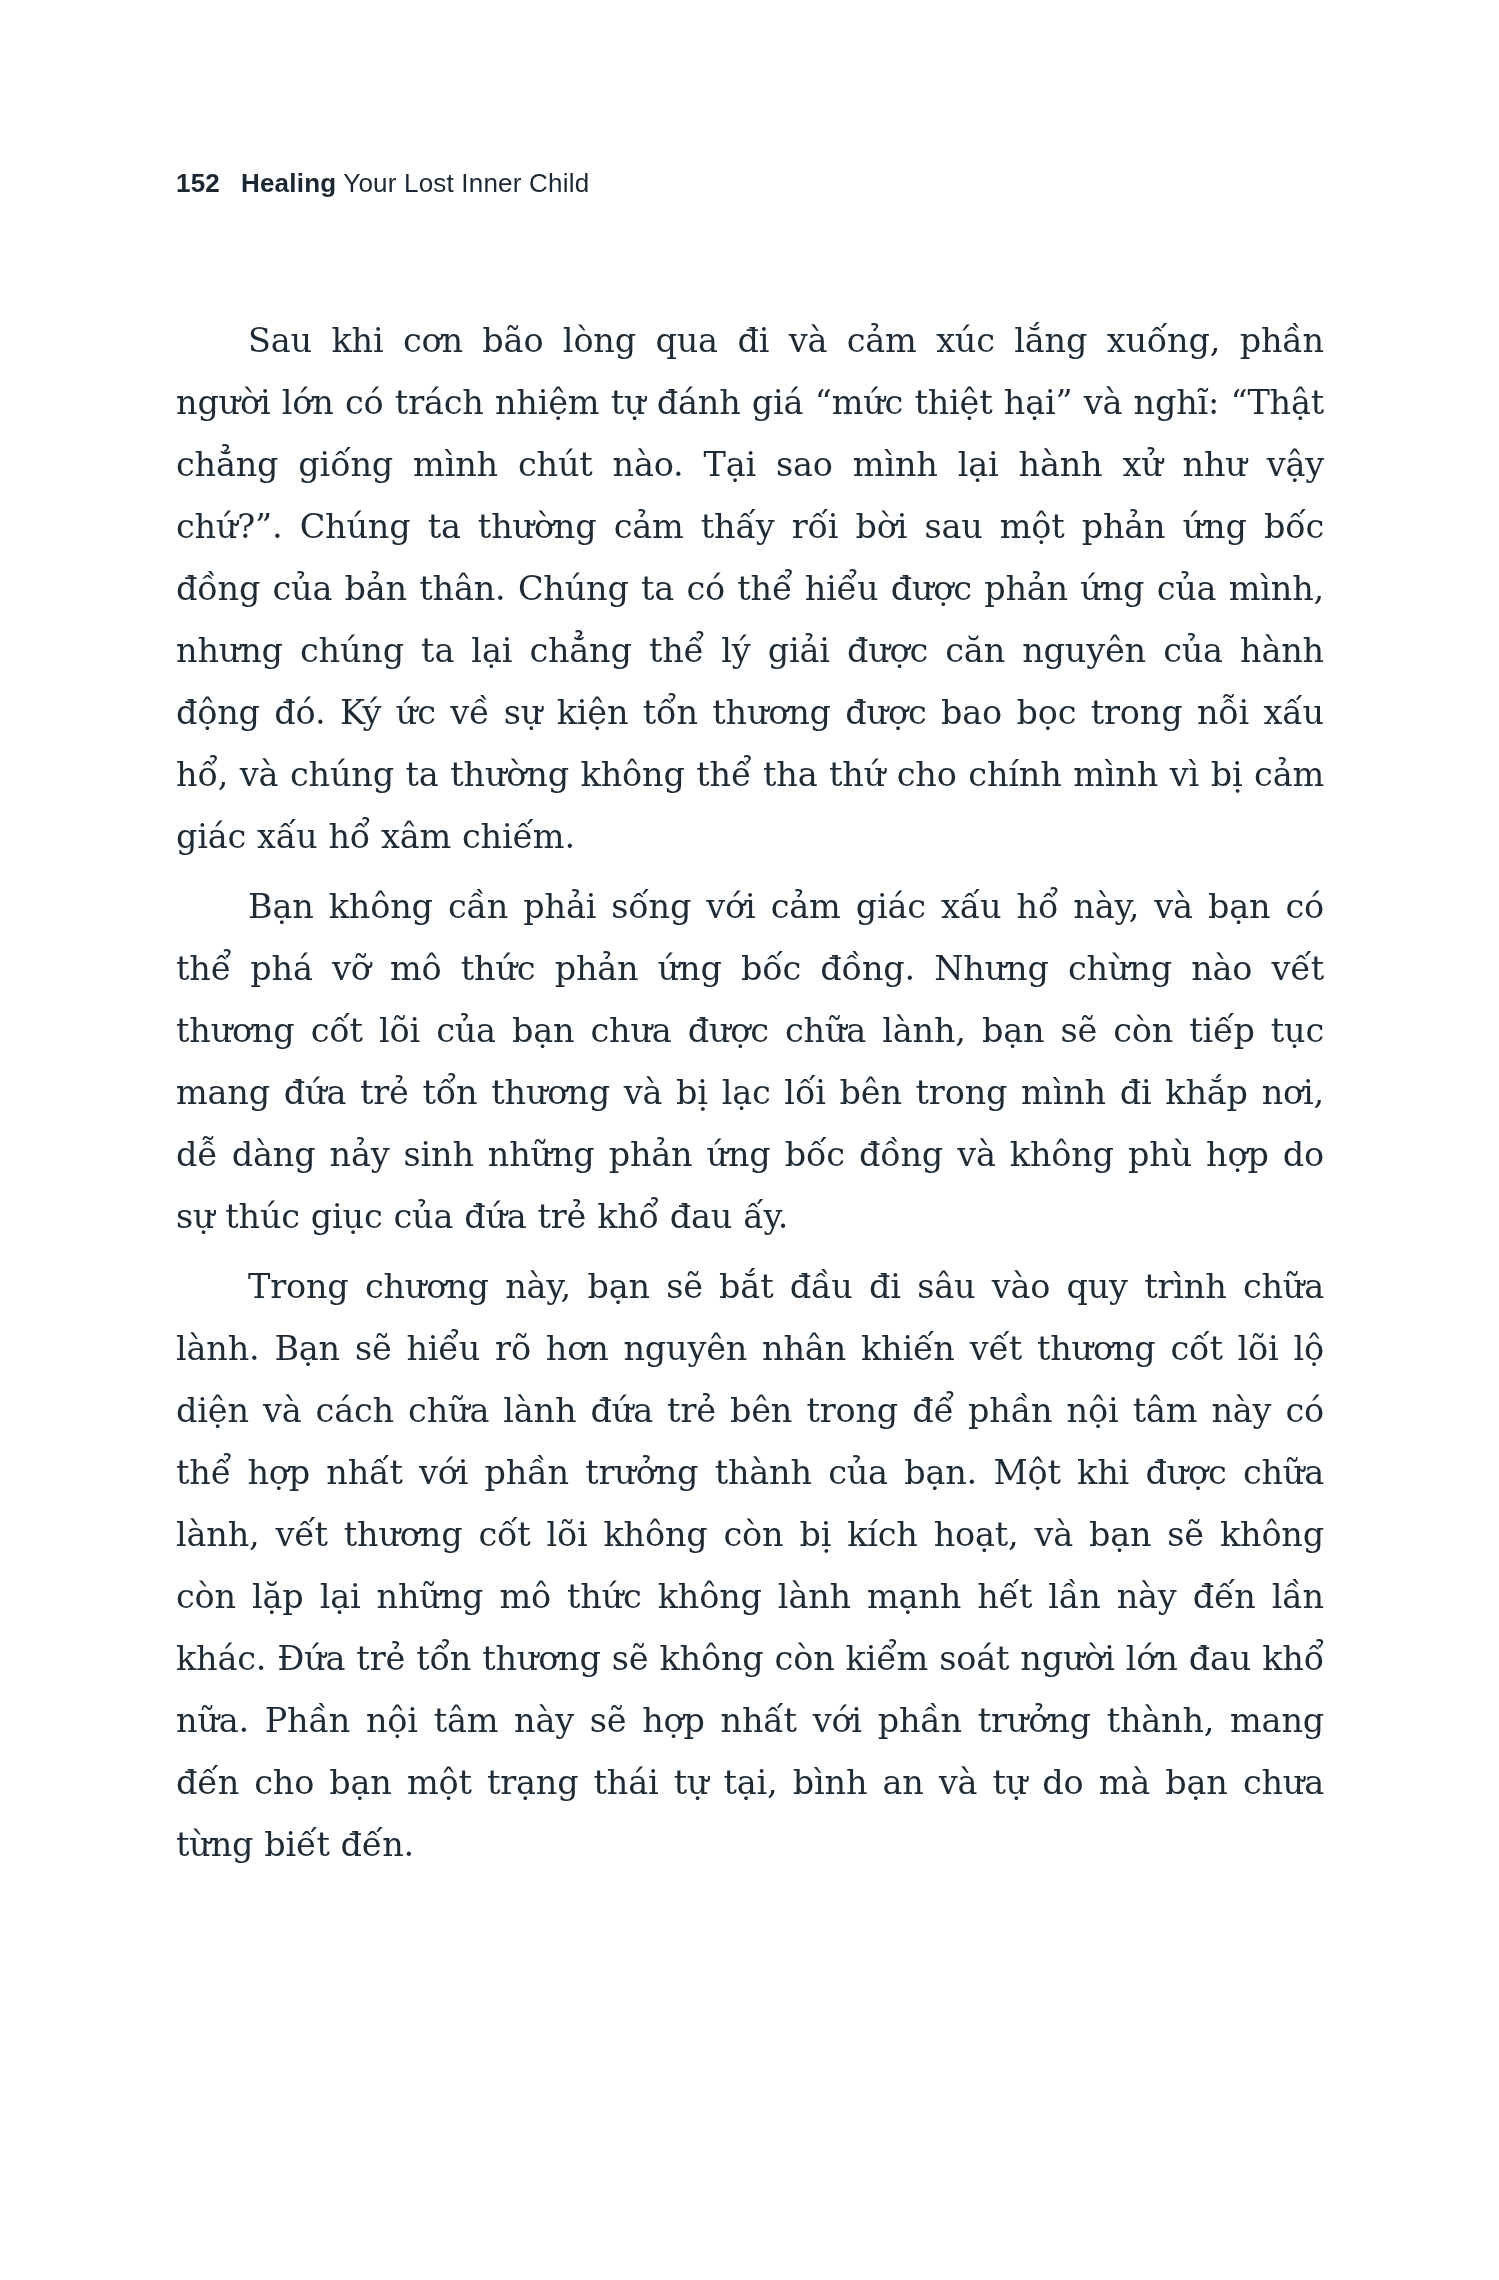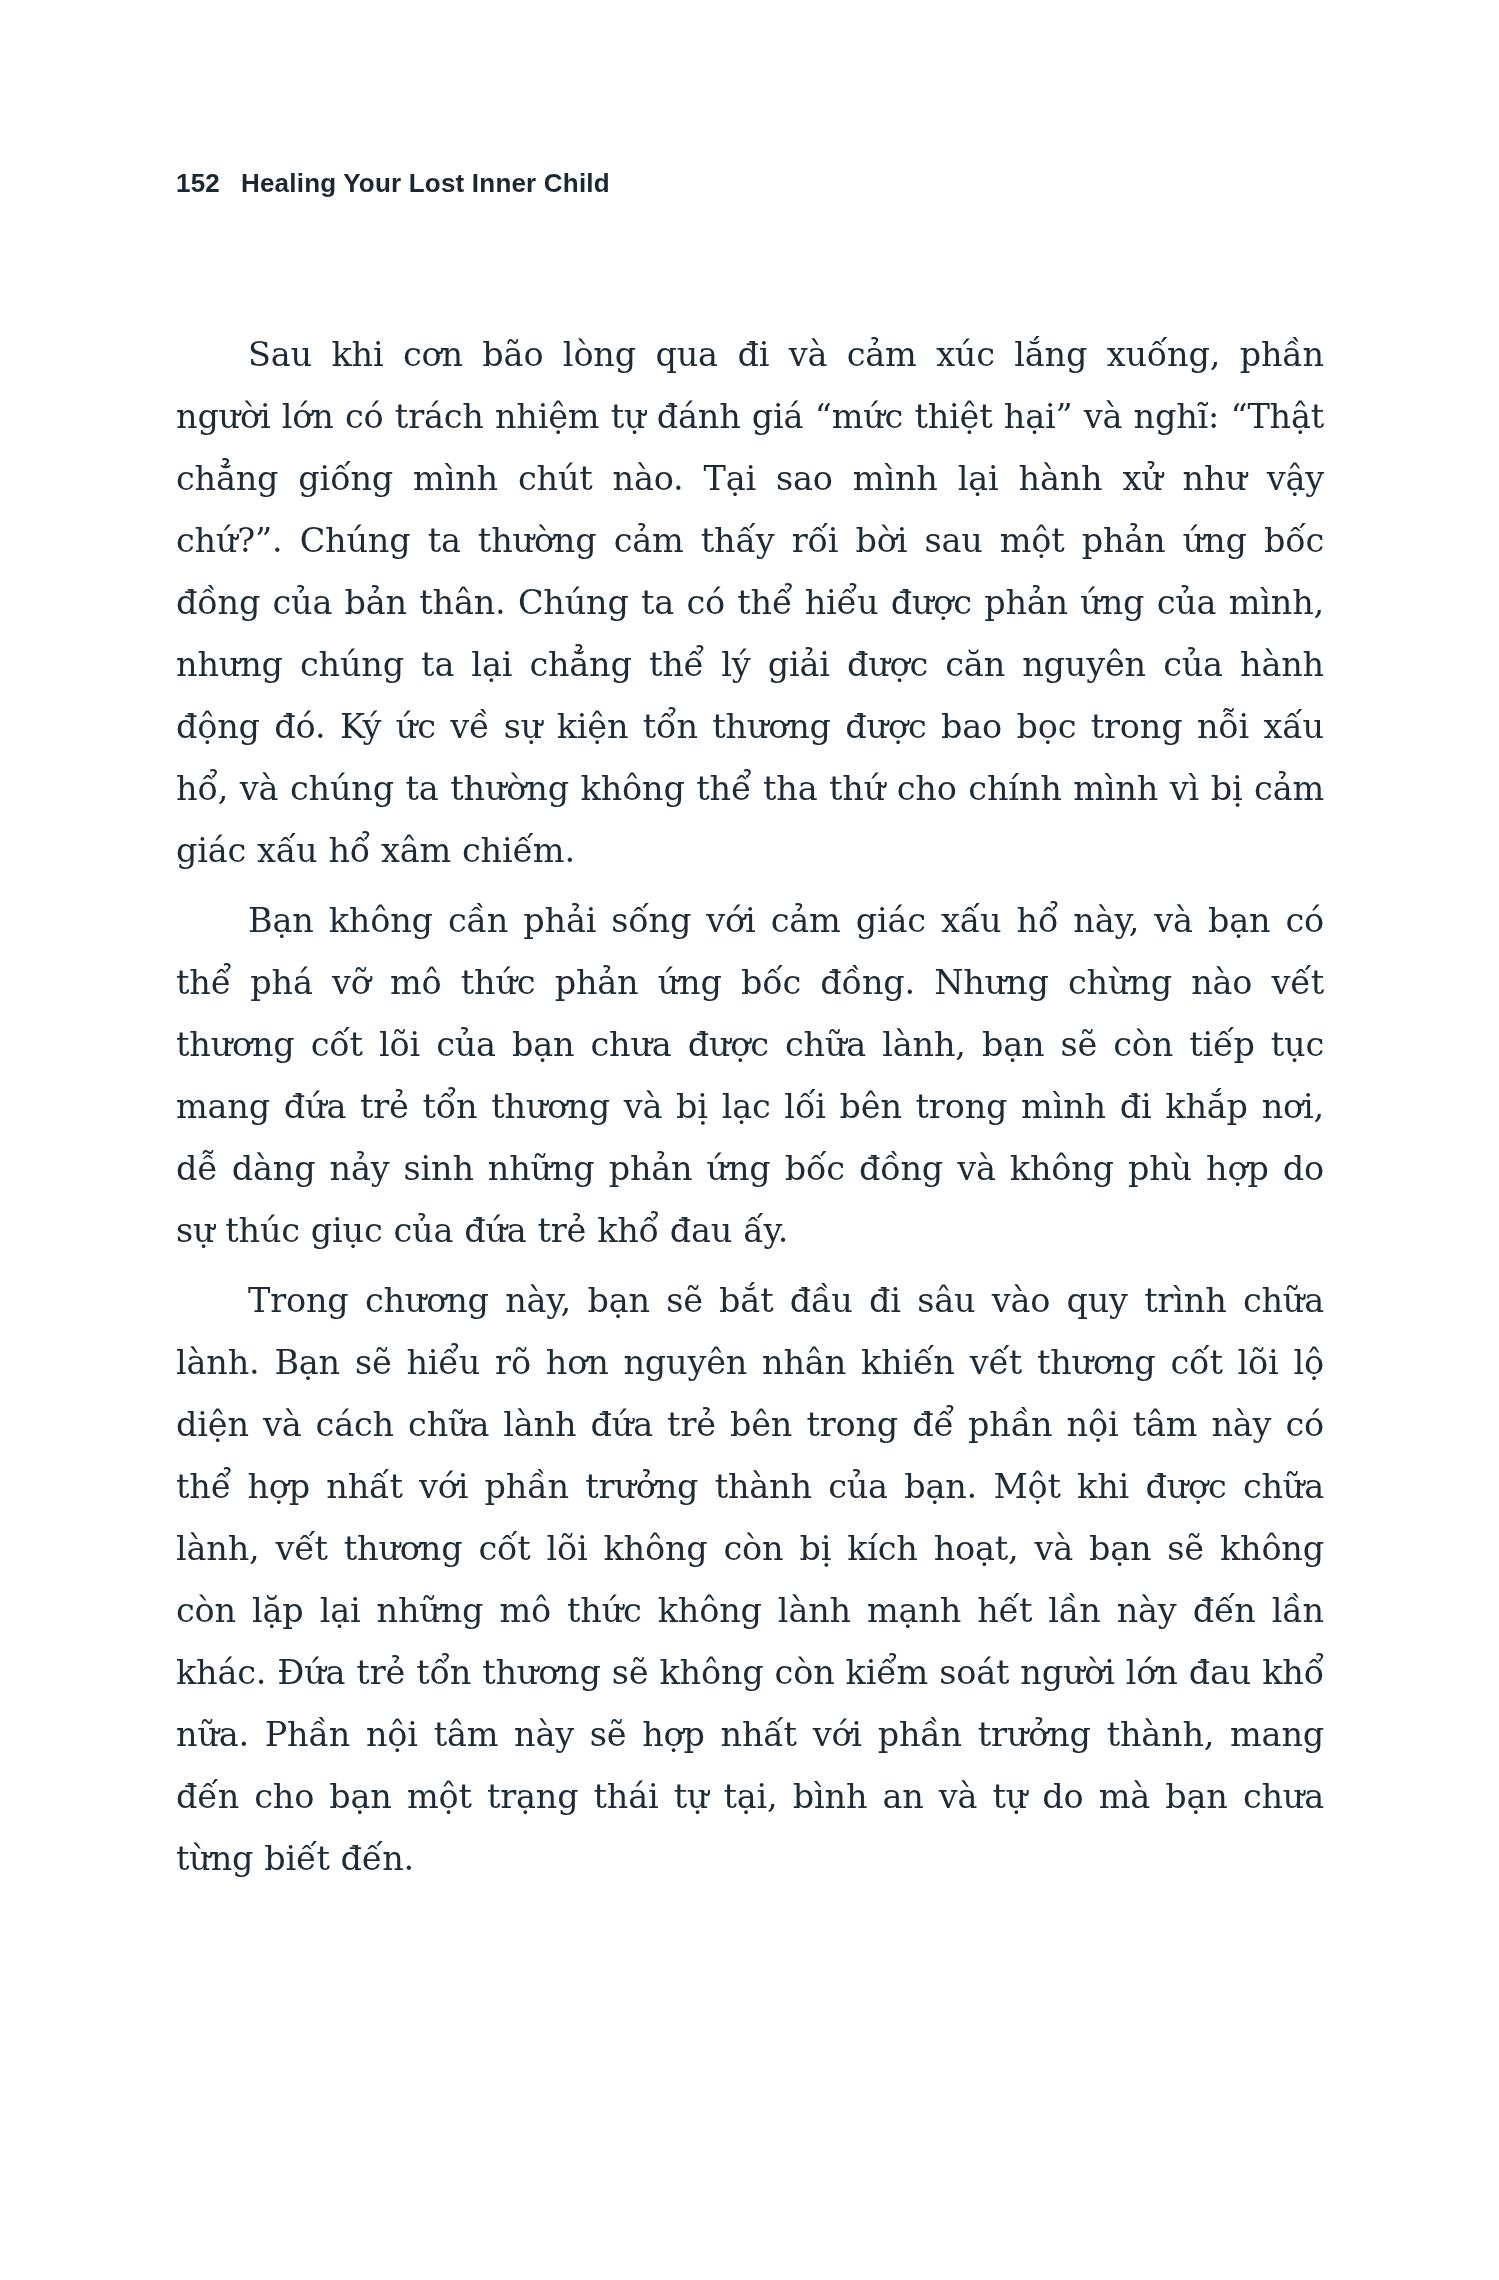--- a/index.html
+++ b/index.html
@@ -32,25 +32,25 @@
     white-space: nowrap;
   }
   .running-head .folio {
     font-weight: 700;
     margin-right: 21px;
   }
   .running-head .title-bold {
     font-weight: 700;
   }
   .running-head .title-rest {
-    font-weight: 700;
+    font-weight: 400;
   }
   .body-block {
     position: absolute;
-    top: 324px;
+    top: 310px;
     left: 176px;
     width: 1148px;
   }
   p.para {
     margin: 0 0 8px 0;
     font-family: "DejaVu Serif", serif;
     font-size: 33.5px;
     line-height: 62px;
     text-align: justify;
     text-indent: 72px;

